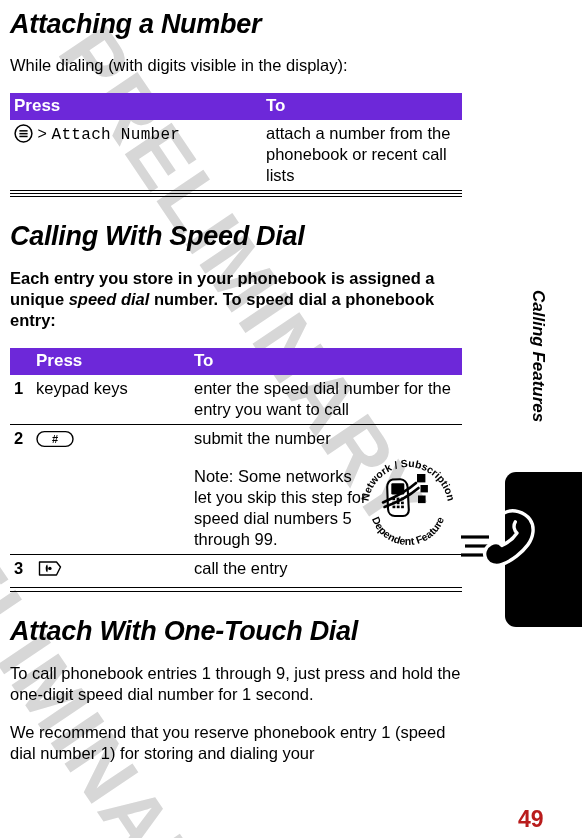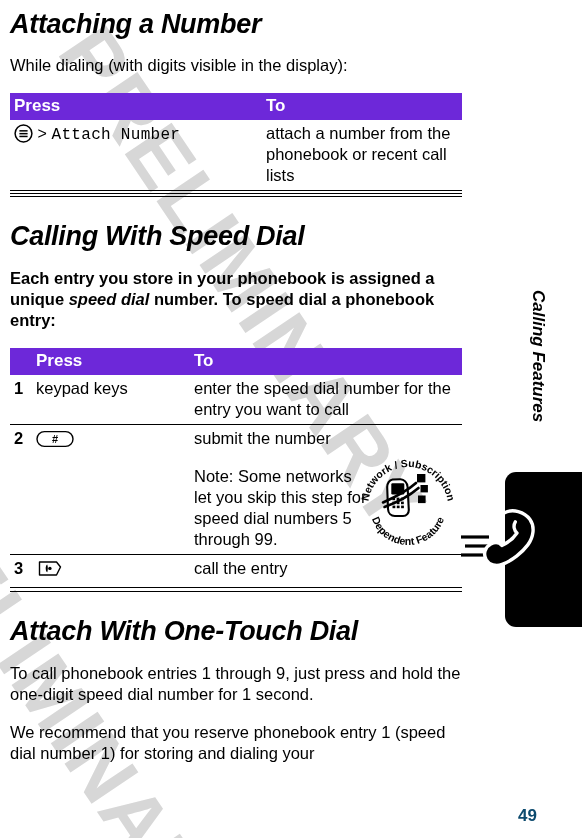--- a/index.html
+++ b/index.html
@@ -179,22 +179,22 @@
     white-space: nowrap;
     color: #000;
     z-index: 3;
   }
   #page-number {
     position: absolute;
     left: 518px;
     top: 806px;
     font-family: "Liberation Sans", sans-serif;
     font-weight: bold;
-    font-size: 17px;
-    color: #0c4a6e;
+    font-size: 23px;
+    color: #b91c1c;
     z-index: 3;
   }
 </style>
 </head>
 <body>
 
 <div id="watermark">
   <div class="wm-text" id="wm1">PRELIMINARY</div>
   <div class="wm-text" id="wm2">PRELIMINARY</div>
 </div>

